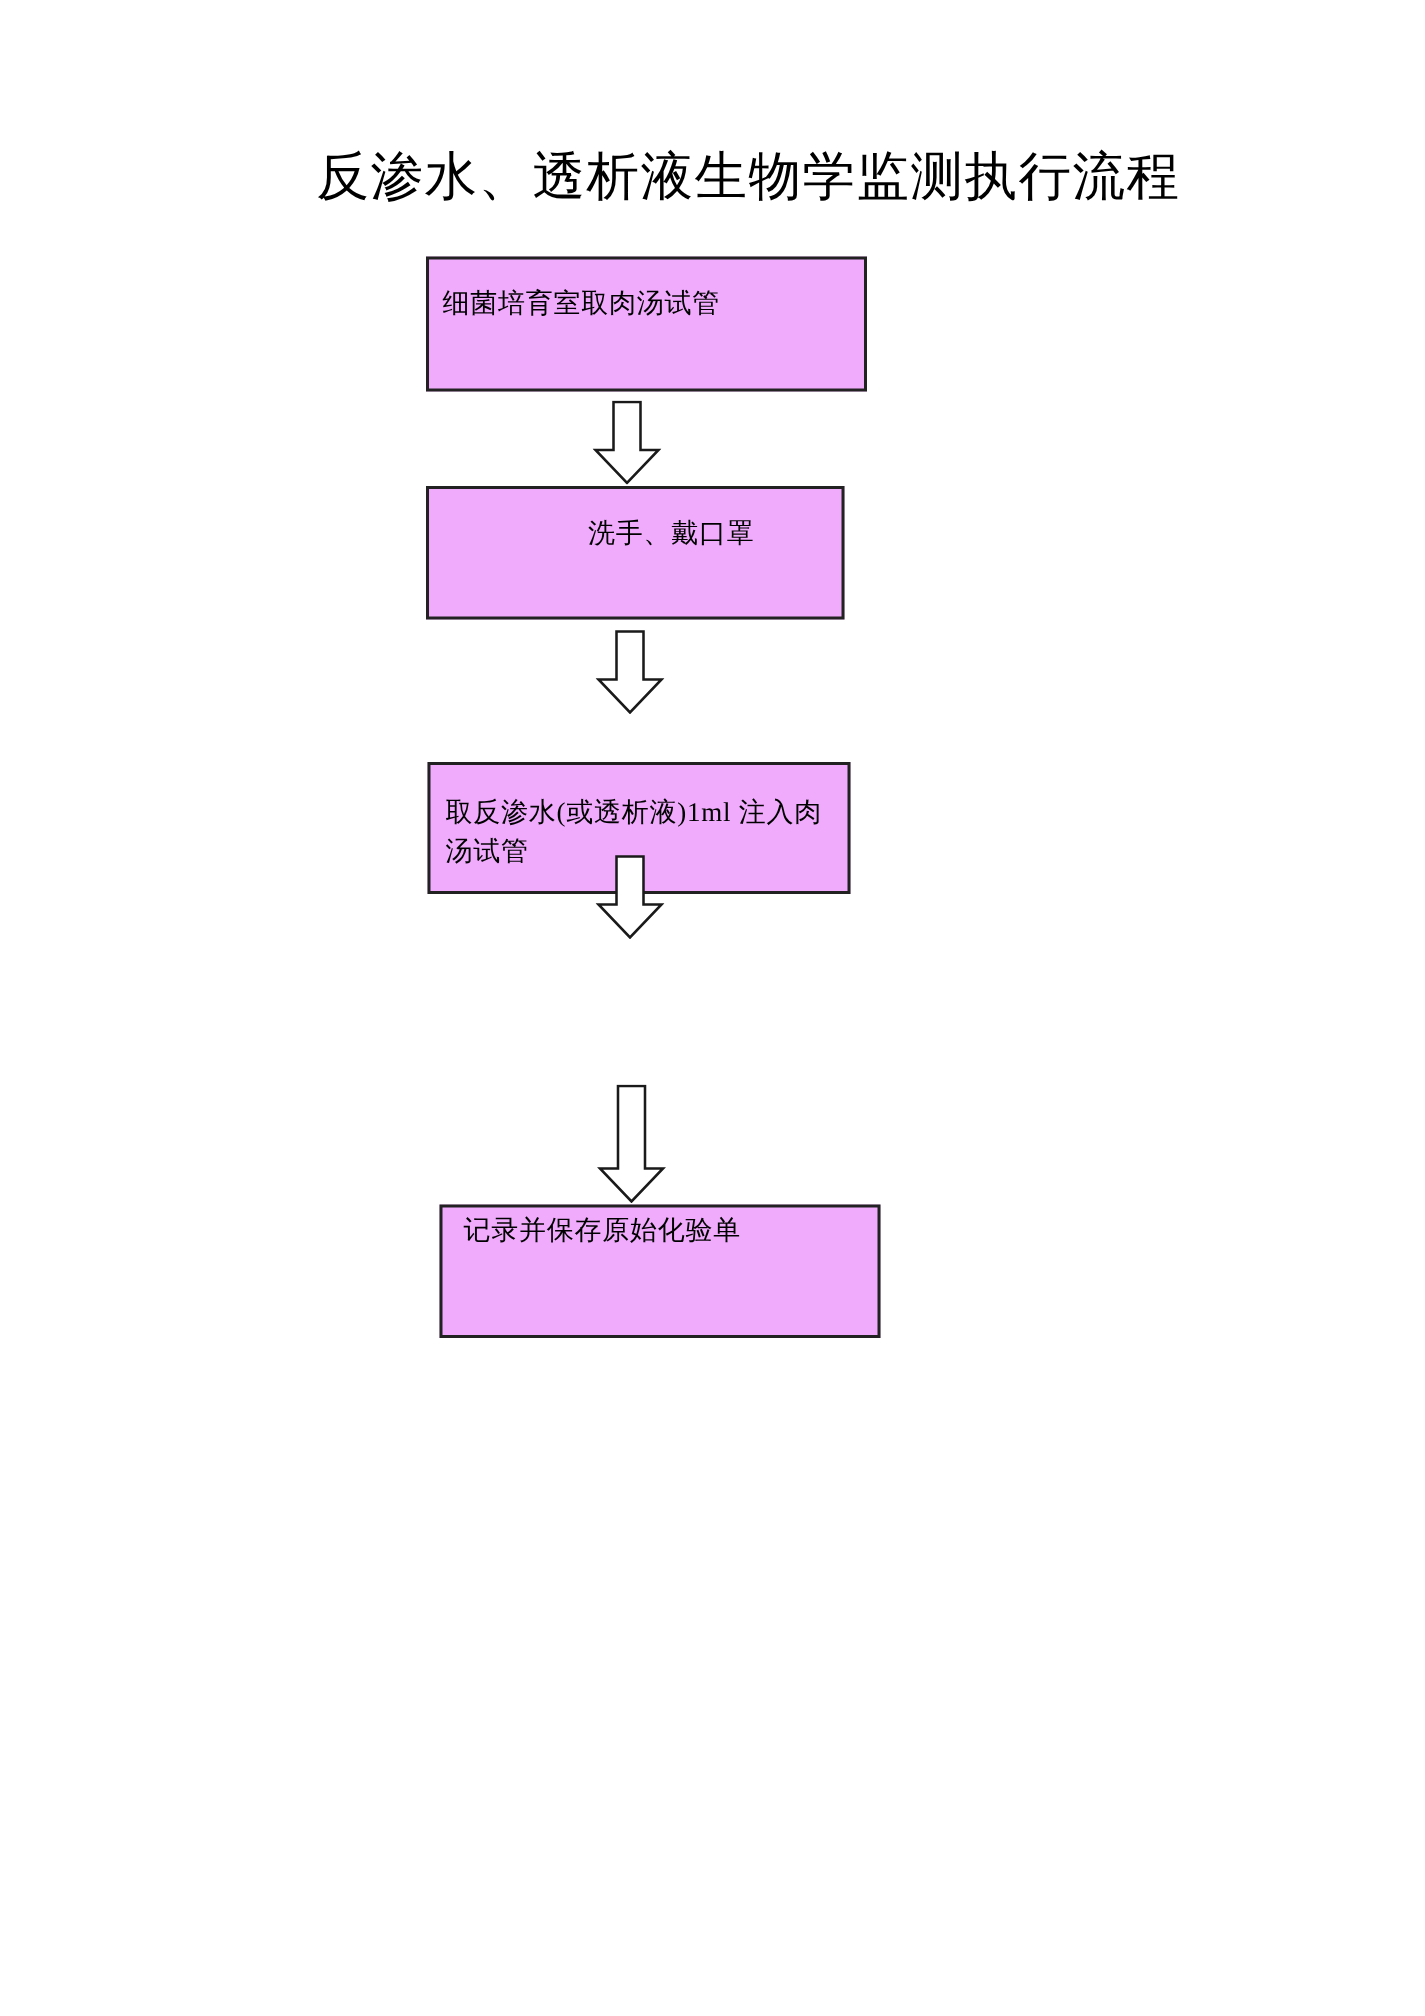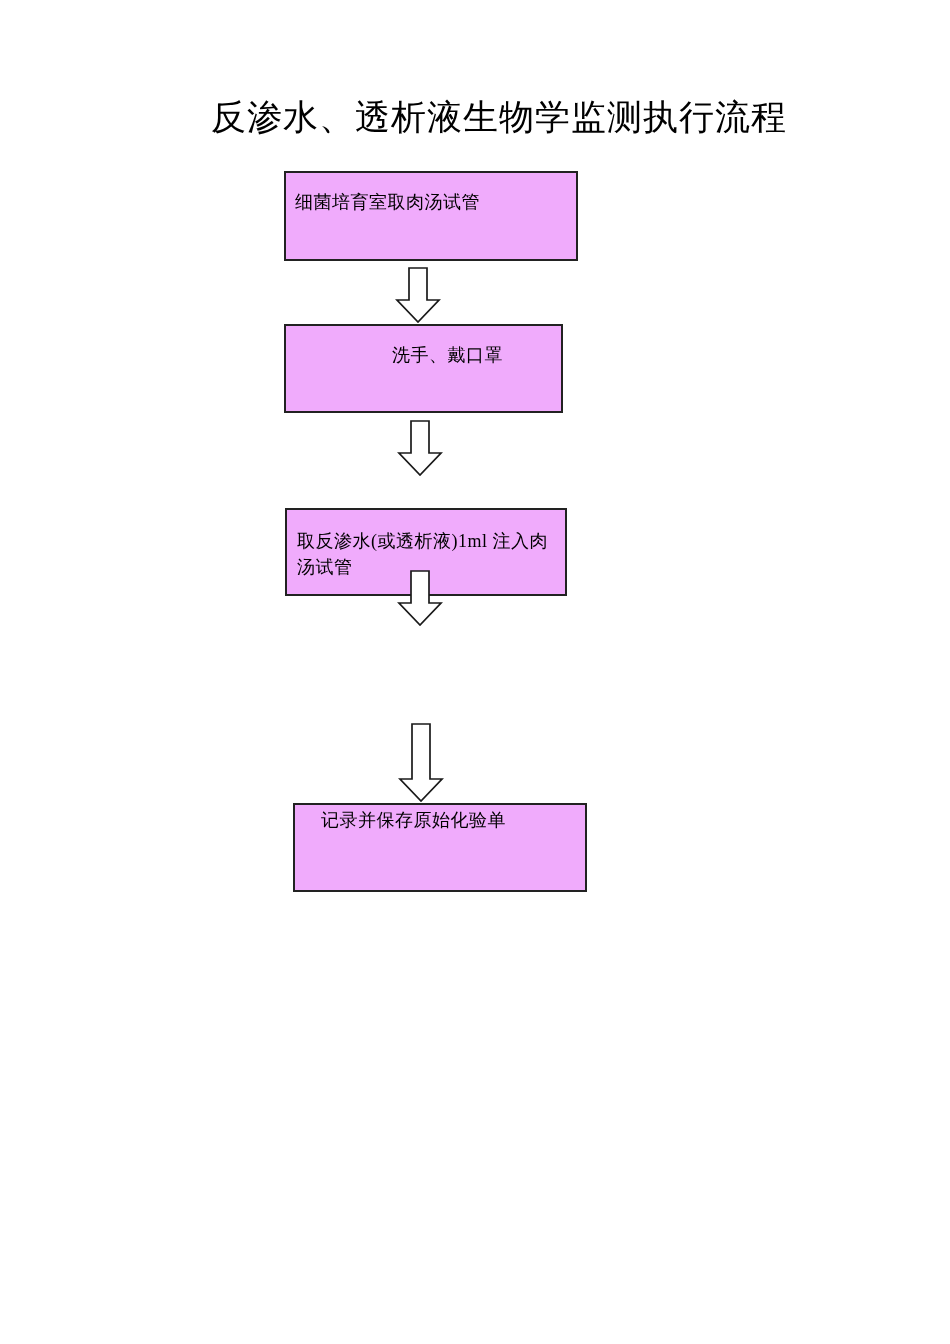--- a/index.html
+++ b/index.html
@@ -38,21 +38,21 @@
     background: #f0abfc;
     font-size: 18px;
     line-height: 26px;
     letter-spacing: 0.5px;
     color: #000000;
   }
   .box-1 { left: 284px; top: 171px; width: 294px; height: 90px; padding: 16px 10px 0 9px; }
   .box-2 { left: 284px; top: 324px; width: 279px; height: 89px; padding: 16px 10px 0 58px; text-align: center; }
   .box-3 { left: 285px; top: 476px; width: 282px; height: 88px; padding: 18px 14px 0 10px; margin-top: 32px; }
   .box-4 { left: 285px; top: 627px; width: 293px; height: 88px; padding: 1px 10px 0 38px; }
-  .box-5 { left: 293px; top: 803px; width: 294px; height: 89px; padding: 2px 10px 0 26px; }
+  .box-5 { left: 293px; top: 803px; width: 294px; height: 89px; padding: 2px 10px 0 14px; }
   .arrow {
     position: absolute;
     display: block;
   }
   .arrow-1 { left: 395px; top: 267px; }
   .arrow-2 { left: 397px; top: 420px; }
   .arrow-3 { left: 397px; top: 570px; }
   .arrow-4 { left: 398px; top: 723px; }
   .arrow polygon {
     fill: #ffffff;

